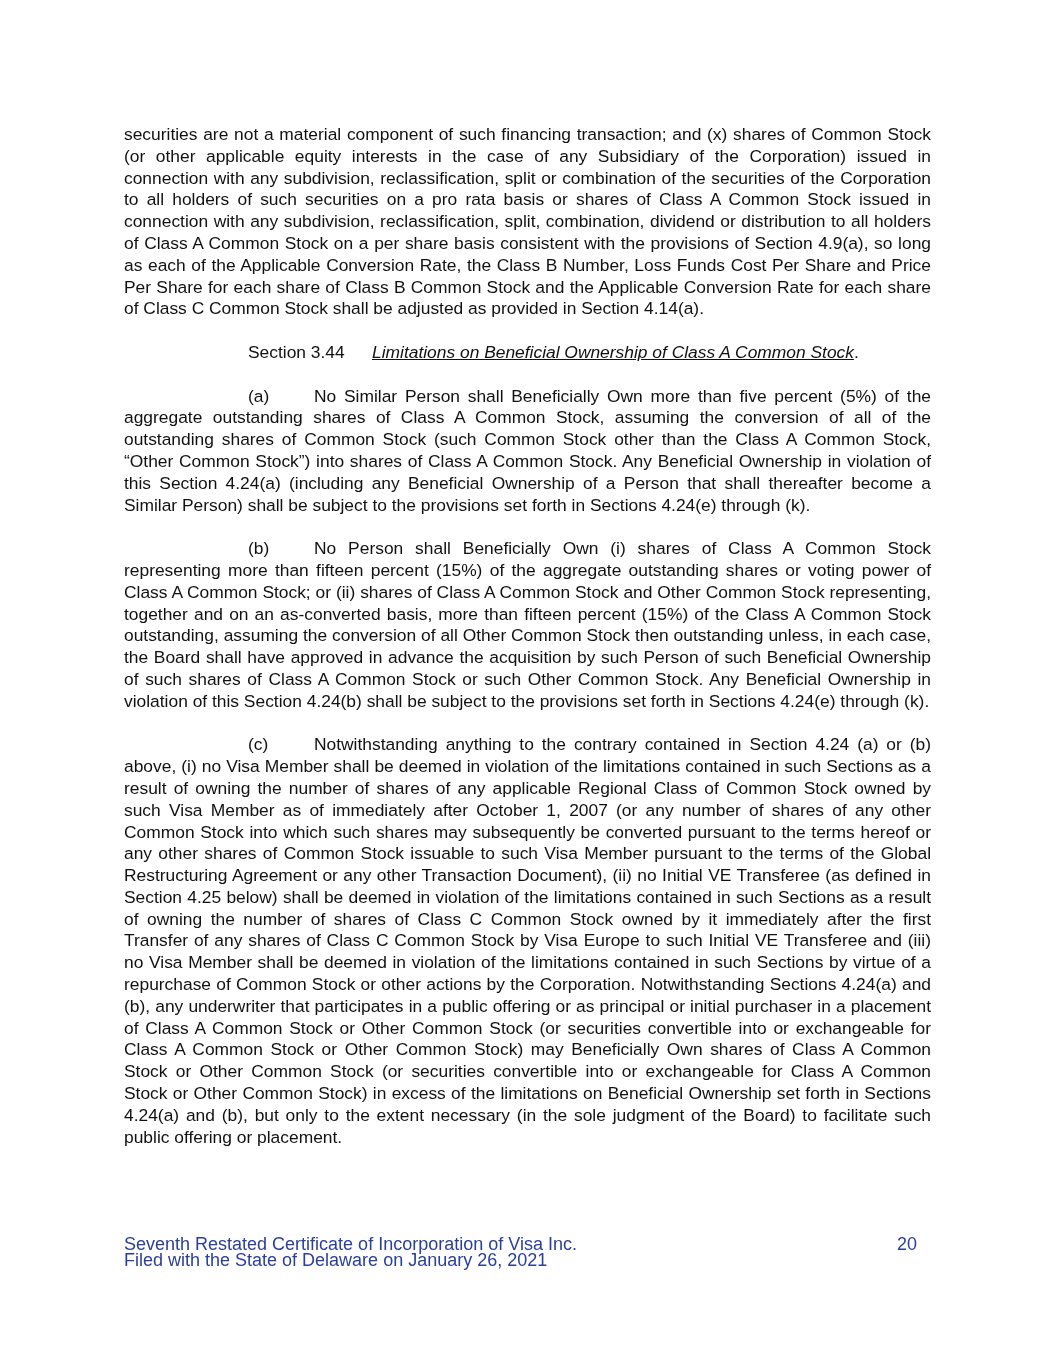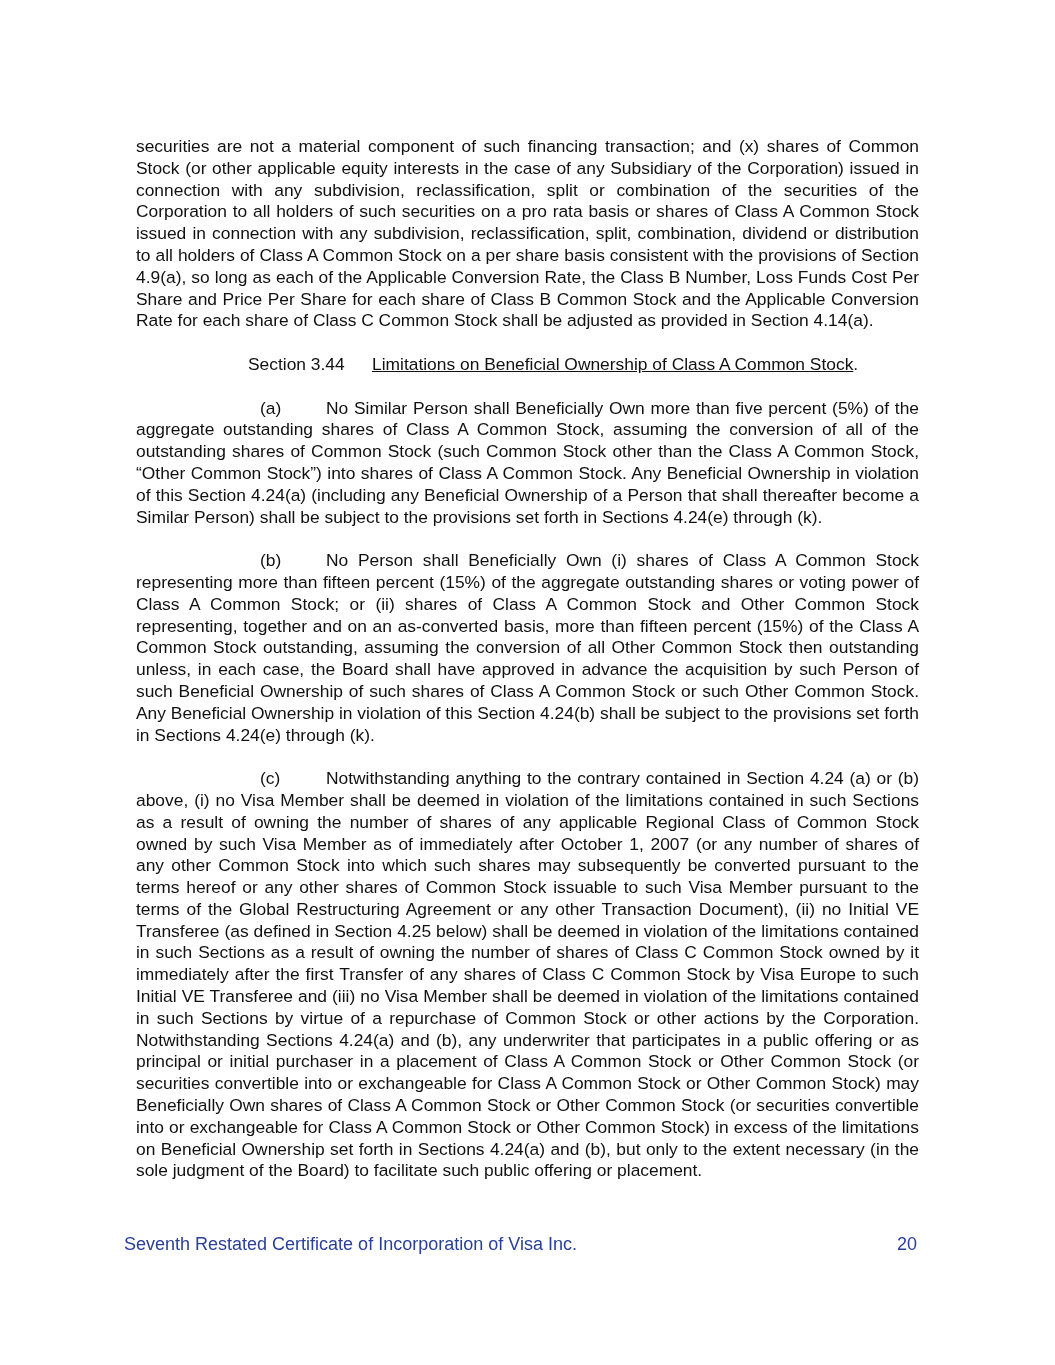--- a/index.html
+++ b/index.html
@@ -2,27 +2,27 @@
 <html><head>
 <meta charset="utf-8">
 <style>
   html, body { margin: 0; padding: 0; background: #ffffff; }
   body { width: 1055px; height: 1365px; position: relative; overflow: hidden; }
   .page {
     position: absolute; left: 124px; top: 124px; width: 807px;
     font-family: "Liberation Sans", sans-serif;
     font-size: 17.4px; line-height: 21.8px; color: #111111;
   }
-  .para { text-align: justify; margin: 12px; }
+  .para { text-align: justify; margin: 0; }
   .para + .para { margin-top: 21.8px; }
   .indent { display: inline-block; width: 124px; }
   .label { display: inline-block; width: 66px; }
   .heading { margin: 0; padding-left: 124px; }
   .heading .num { display: inline-block; width: 124px; }
-  .heading .title { text-decoration: underline; }
+  .heading .title { text-decoration: underline; font-style: italic; }
   .footer {
     position: absolute; left: 124px; top: 1236px; width: 793px;
     font-family: "Liberation Sans", sans-serif;
     font-size: 18px; line-height: 16px; color: #2a3f9a;
   }
   .footer .row { display: flex; justify-content: space-between; }
 </style>
 </head>
 <body>
 
@@ -44,13 +44,16 @@
   <p class="para">
     <span class="indent"></span><span class="label">(c)</span><span>Notwithstanding anything to the contrary contained in Section 4.24 (a) or (b) above, (i) no Visa Member shall be deemed in violation of the limitations contained in such Sections as a result of owning the number of shares of any applicable Regional Class of Common Stock owned by such Visa Member as of immediately after October 1, 2007 (or any number of shares of any other Common Stock into which such shares may subsequently be converted pursuant to the terms hereof or any other shares of Common Stock issuable to such Visa Member pursuant to the terms of the Global Restructuring Agreement or any other Transaction Document), (ii) no Initial VE Transferee (as defined in Section 4.25 below) shall be deemed in violation of the limitations contained in such Sections as a result of owning the number of shares of Class C Common Stock owned by it immediately after the first Transfer of any shares of Class C Common Stock by Visa Europe to such Initial VE Transferee and (iii) no Visa Member shall be deemed in violation of the limitations contained in such Sections by virtue of a repurchase of Common Stock or other actions by the Corporation.  Notwithstanding Sections 4.24(a) and (b), any underwriter that participates in a public offering or as principal or initial purchaser in a placement of Class A Common Stock or Other Common Stock (or securities convertible into or exchangeable for Class A Common Stock or Other Common Stock) may Beneficially Own shares of Class A Common Stock or Other Common Stock (or securities convertible into or exchangeable for Class A Common Stock or Other Common Stock) in excess of the limitations on Beneficial Ownership set forth in Sections 4.24(a) and (b), but only to the extent necessary (in the sole judgment of the Board) to facilitate such public offering or placement.</span>
   </p>
 </div>
 
 <div class="footer">
   <div class="row">
     <span>Seventh Restated Certificate of Incorporation of Visa Inc.</span>
     <span>20</span>
   </div>
+  <div class="row">
+    <span>Filed with the State of Delaware on January 26, 2021</span>
+  </div>
 </div>
 
 </body></html>

